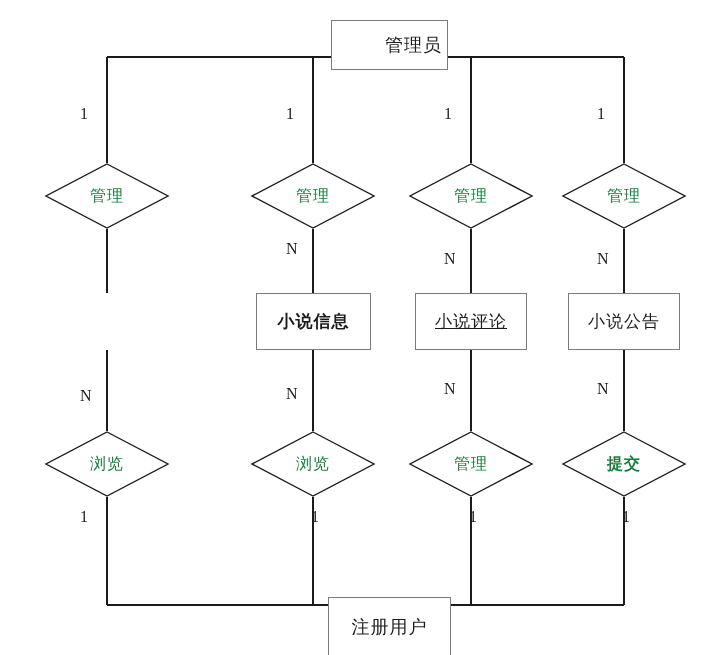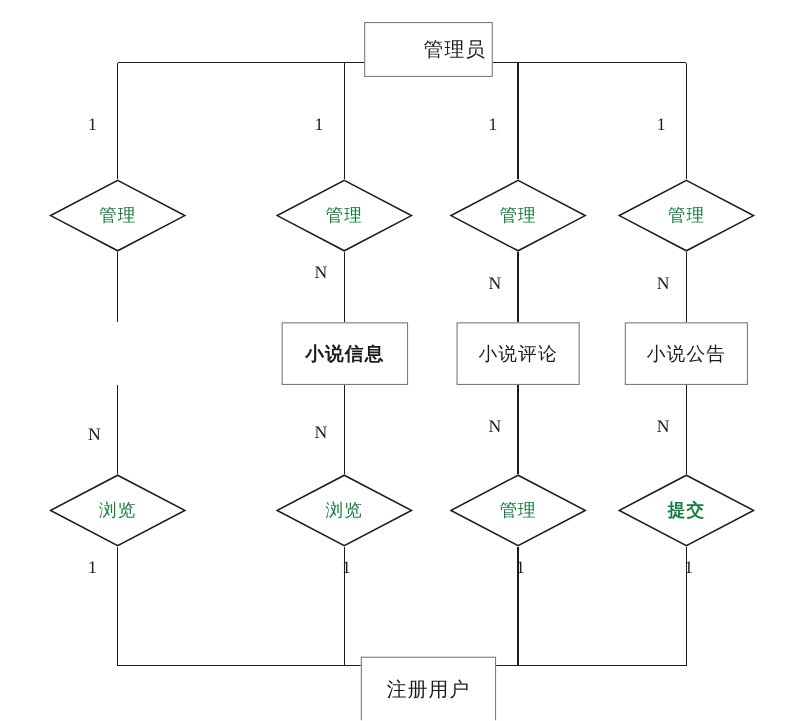--- a/index.html
+++ b/index.html
@@ -101,21 +101,21 @@
         <line x1="624" y1="350" x2="624" y2="431"></line>
         <line x1="624" y1="497" x2="624" y2="605"></line>
       </g>
   </svg>
 
   <div class="entity-box main-entity" style="left: 331px; top: 20px; width: 117px; height: 50px; padding-left: 48px;">管理员</div>
 
   <div class="entity-box main-entity" style="left: 328px; top: 568px; width: 123px; height: 60px; margin-top: 29px;">注册用户</div>
 
   <div class="entity-box" style="left: 256px; top: 293px; width: 115px; height: 57px; font-weight: bold;">小说信息</div>
-  <div class="entity-box" style="left: 415px; top: 293px; width: 112px; height: 57px;">小说评论</div>
+  <div class="entity-box" style="left: 415px; top: 293px; width: 112px; height: 57px; text-decoration: underline;">小说评论</div>
   <div class="entity-box" style="left: 568px; top: 293px; width: 112px; height: 57px;">小说公告</div>
 
   <div class="diamond-wrap" style="left: 45px; top: 163px; width: 124px; height: 66px;">
     <svg width="124" height="66" viewBox="0 0 124 66">
         <polygon points="62,1 123,33 62,65 1,33" fill="#ffffff" stroke="#1b1b1b" stroke-width="1.4"></polygon>
       </svg>
     <div class="diamond-label">管理</div>
   </div>
   <div class="diamond-wrap" style="left: 251px; top: 163px; width: 124px; height: 66px;">
     <svg width="124" height="66" viewBox="0 0 124 66">

